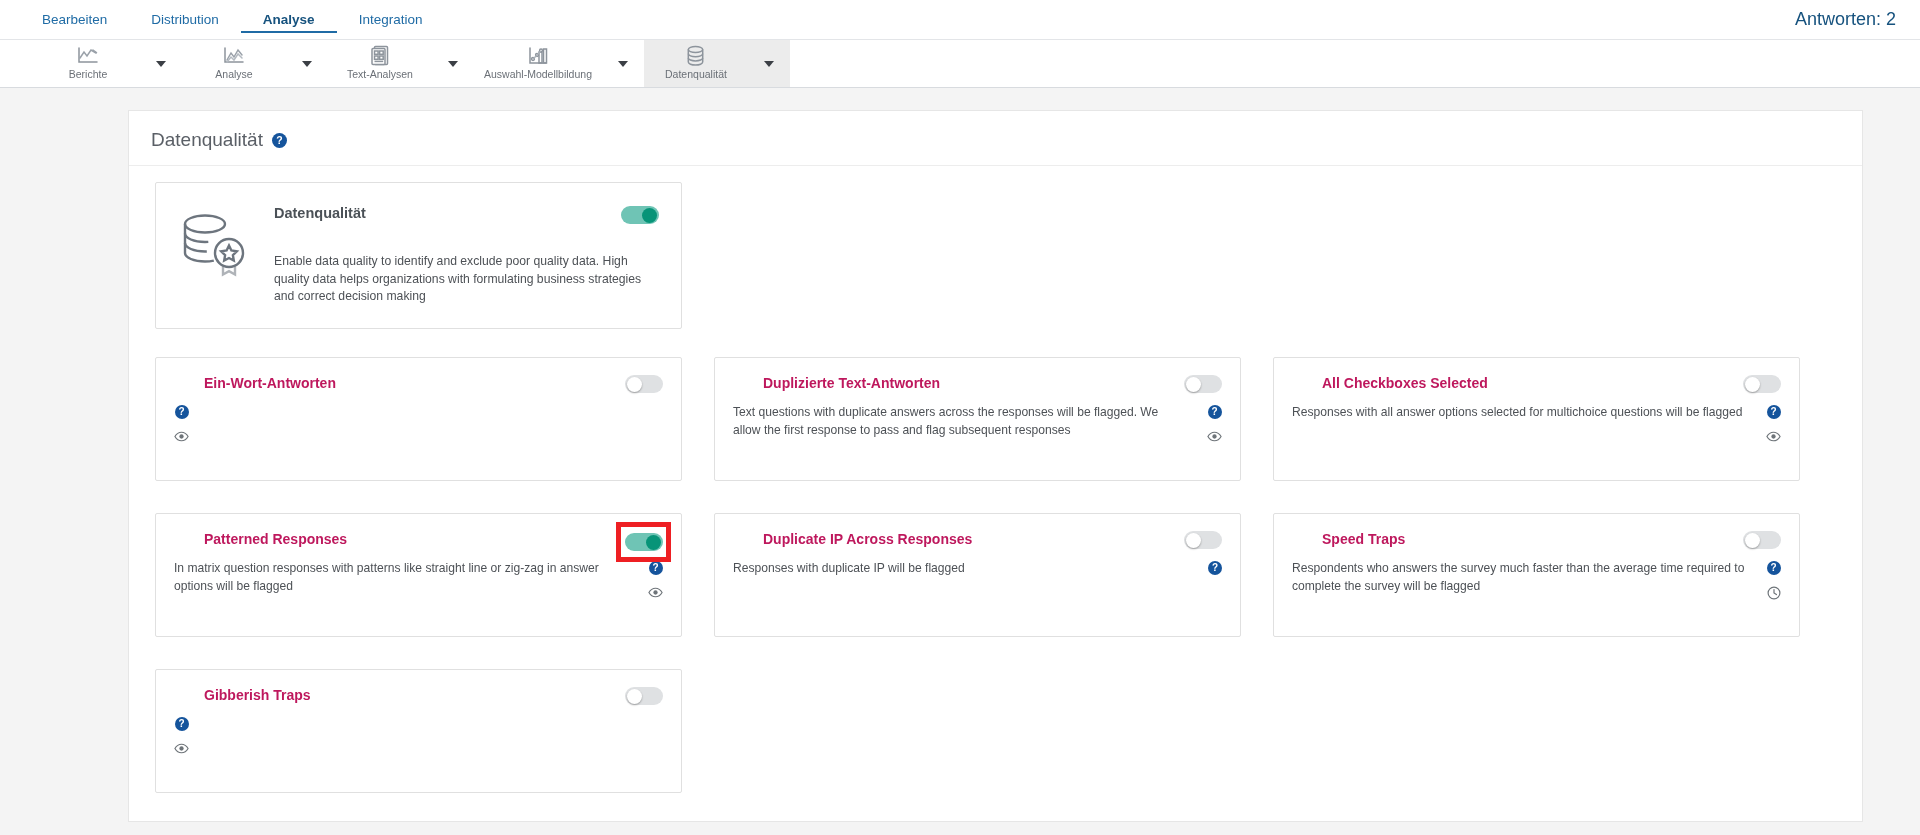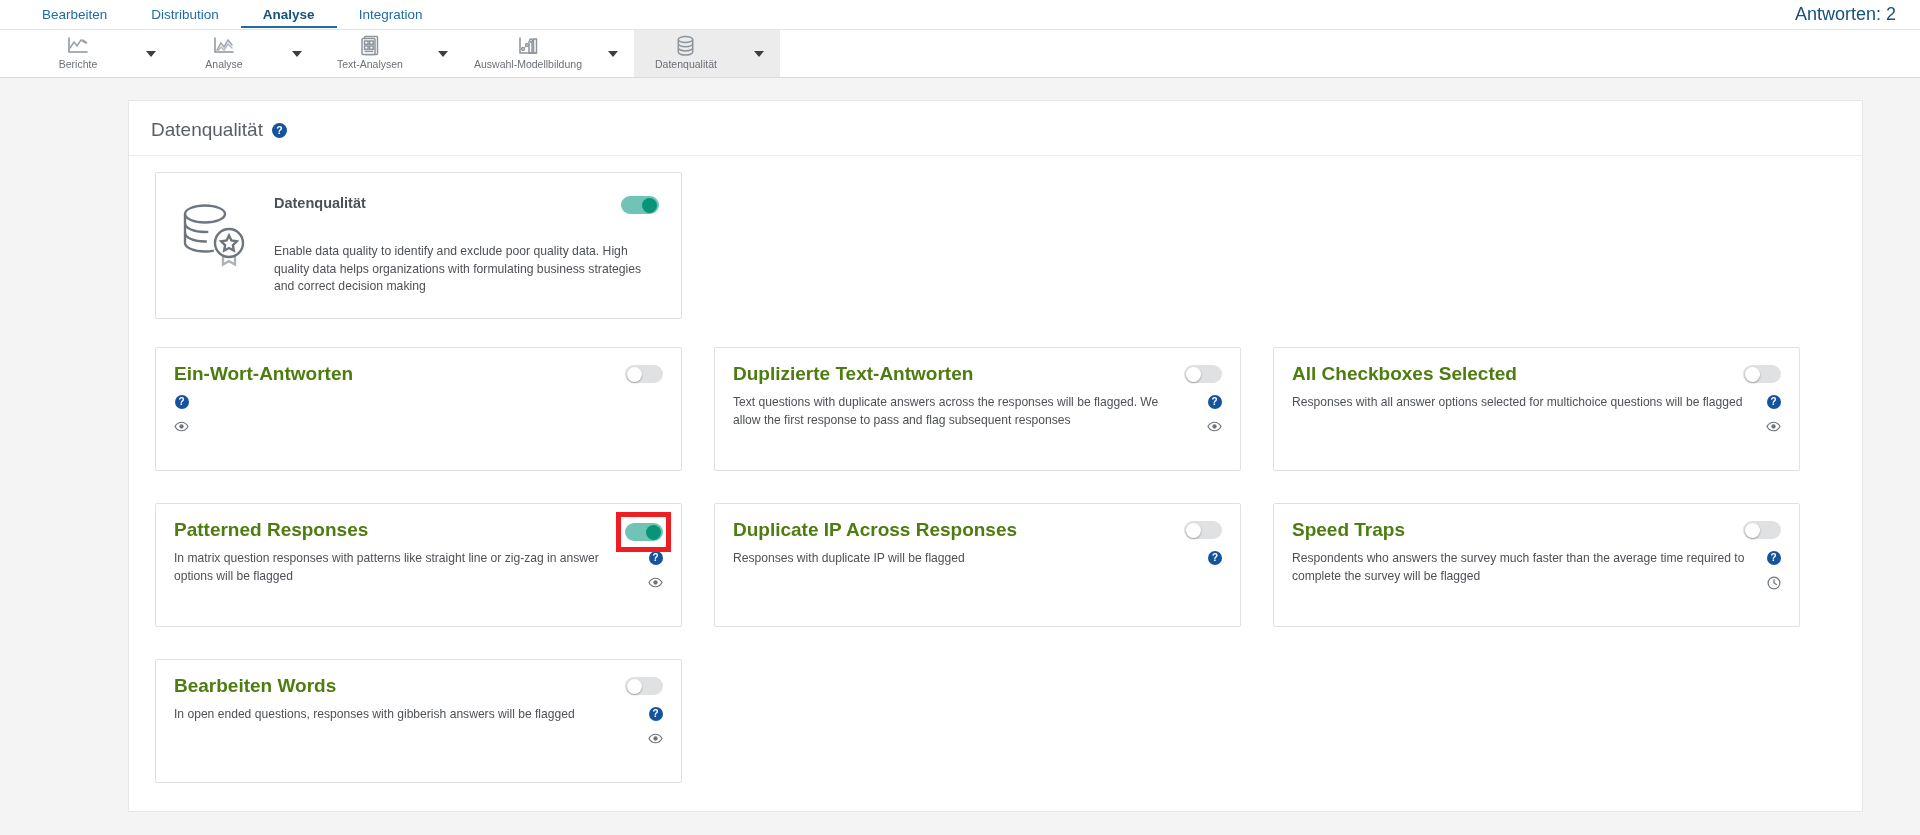--- a/index.html
+++ b/index.html
@@ -5,21 +5,21 @@
   * { box-sizing: border-box; margin: 0; padding: 0; }
   html, body {
     width: 1920px; height: 835px;
     background: #ffffff;
     font-family: "Liberation Sans", sans-serif;
     overflow: hidden;
   }
 
   
   .topnav {
-    height: 30px;
+    height: 40px;
     background: #ffffff;
     border-bottom: 1px solid #e3e5e8;
     display: flex;
     align-items: center;
     padding: 0 20px;
     position: relative;
   }
   .topnav-items { display: flex; align-items: center; gap: 0; }
   .nav-link {
     font-size: 13.5px;
@@ -42,21 +42,21 @@
     color: #16527e;
   }
 
   
   .ribbon {
     height: 48px;
     background: #ffffff;
     border-bottom: 1px solid #d8dbdf;
     display: flex;
     align-items: stretch;
-    padding-left: 26px;
+    padding-left: 36px;
   }
   .ribbon-group {
     display: flex;
     align-items: center;
     height: 100%;
   }
   .ribbon-btn {
     display: flex;
     flex-direction: column;
     align-items: center;
@@ -208,24 +208,25 @@
     padding: 17px 18px 14px 18px;
     position: relative;
   }
   .qcard-head {
     display: flex;
     align-items: flex-start;
     justify-content: space-between;
     margin-bottom: 11px;
   }
   .qcard-title {
-    font-size: 19px;
+    font-size: 14px;
     font-weight: bold;
-    color: #4d7c0f;
+    color: #be185d;
     line-height: 17px;
+    margin-left: 30px;
   }
   .qcard-row {
     display: flex;
     align-items: flex-start;
     justify-content: space-between;
     gap: 12px;
   }
   .qcard-desc {
     font-size: 12.1px;
     color: #4d5156;
@@ -524,27 +525,26 @@
                       <path d="M7 3.6 V7 l2.4 1.6" stroke-linecap="round"></path>
                     </svg>
                   </span>
          </span>
        </div>
      </div>
           </div>
           <div class="gridcell">
             <div class="qcard">
        <div class="qcard-head">
-         <span class="qcard-title">Bearbeiten Words</span>
+         <span class="qcard-title">Gibberish Traps</span>
          <span class="toggle ">
            <span class="knob"></span>
          </span>
        </div>
        <div class="qcard-row">
-         <span class="qcard-desc">In open ended questions, responses with gibberish answers will be flagged</span>
          <span class="qcard-icons">
            <span class="help-icon sm">?</span>
            <span class="eye-icon">
                     <svg width="15" height="11" viewBox="0 0 16 11" fill="none" stroke="#6e7479" stroke-width="1.25">
         <path d="M1 5.5 C3 2 5.4 1 8 1 s5 1 7 4.5 C13 9 10.6 10 8 10 S3 9 1 5.5Z"></path>
         <circle cx="8" cy="5.5" r="2.3" fill="#6e7479" stroke="none"></circle>
                     </svg>
                   </span>
          </span>
        </div>

